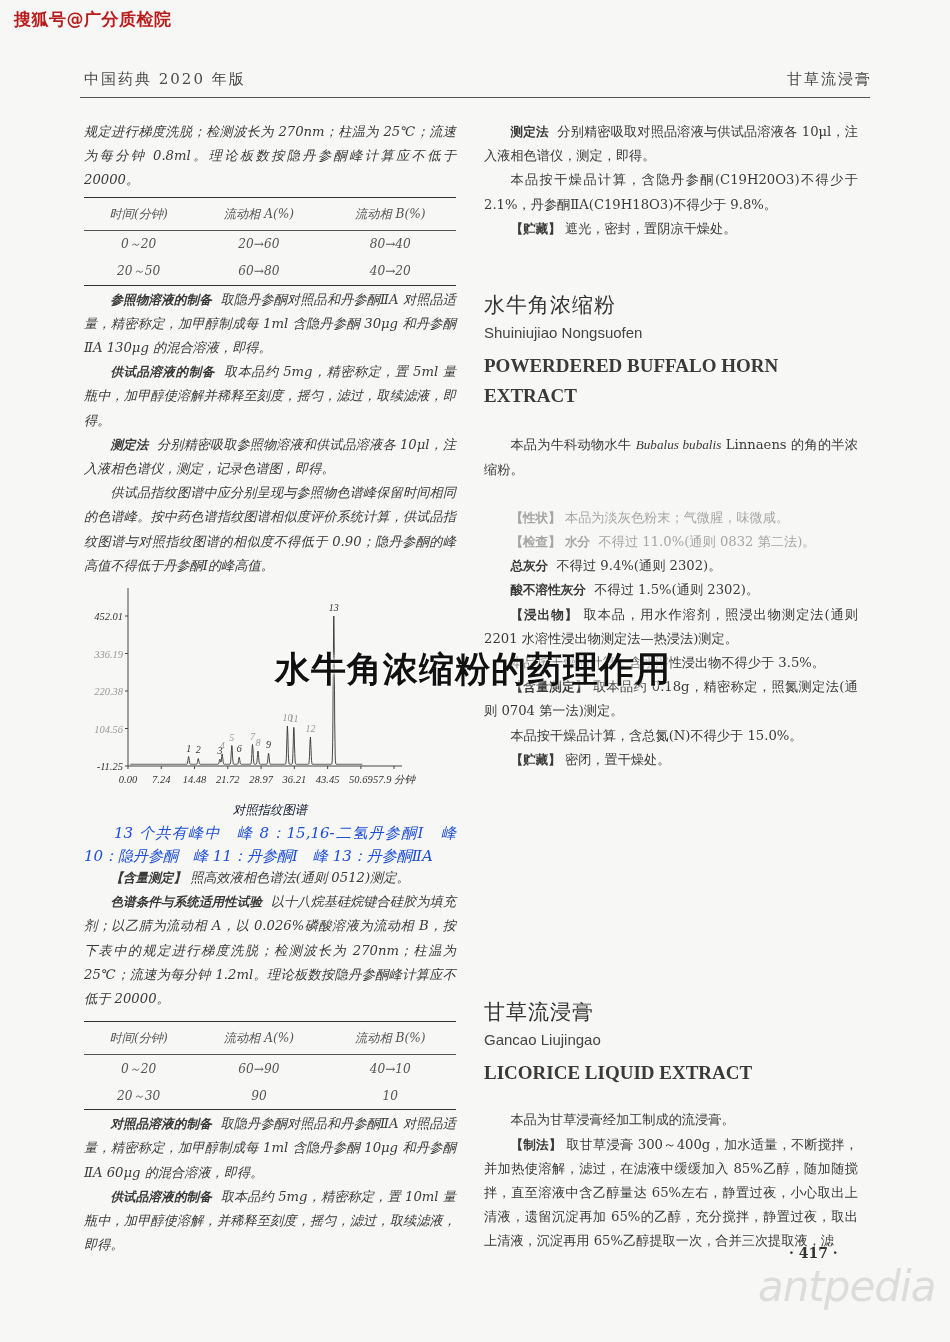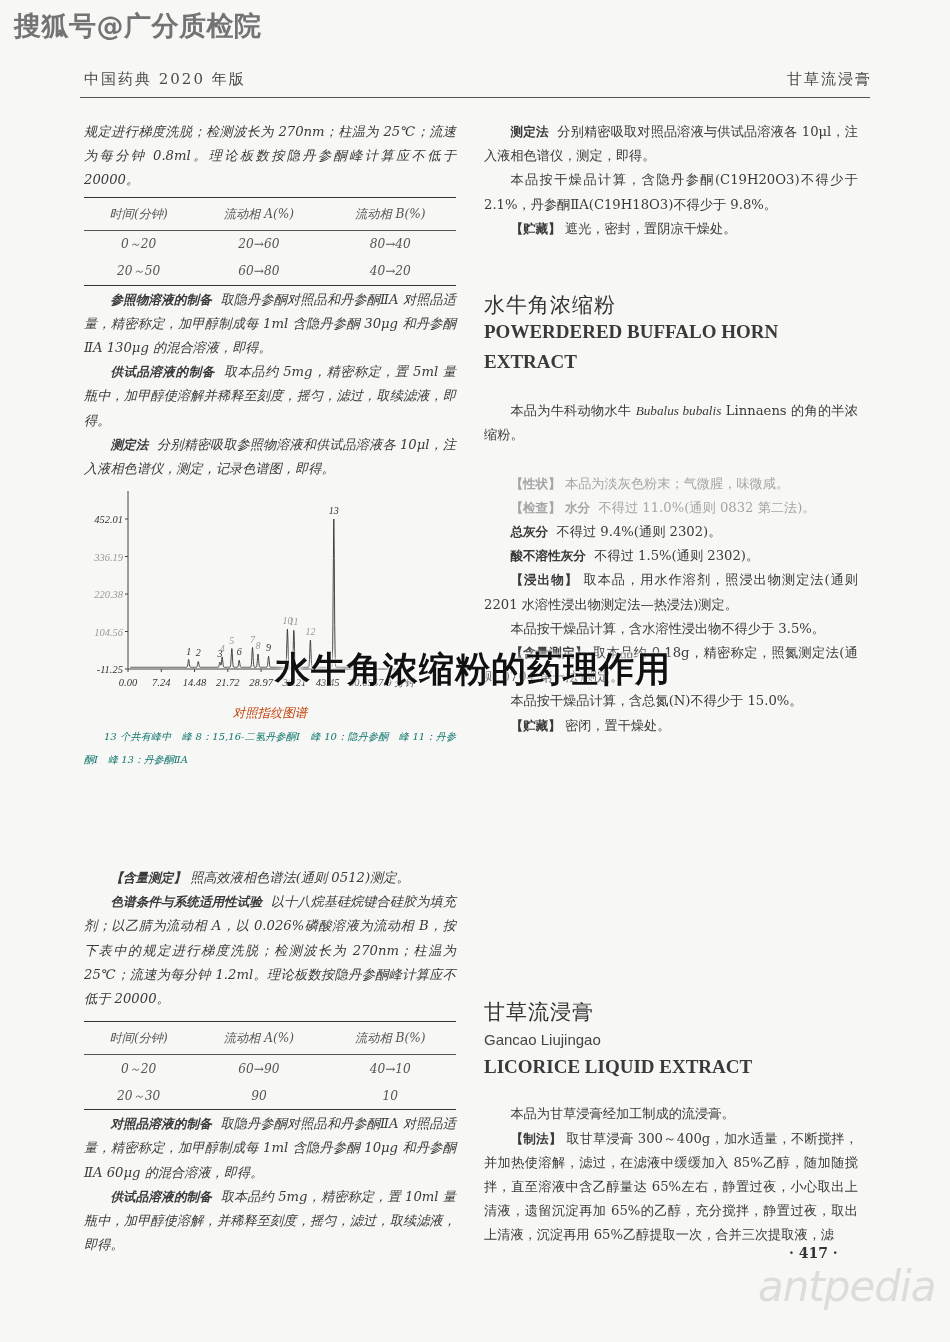--- a/index.html
+++ b/index.html
@@ -4,22 +4,22 @@
 <style>
   html, body { margin: 0; padding: 0; }
   body {
     width: 950px; height: 1342px; position: relative; overflow: hidden;
     background: #f7f7f5;
     font-family: "DejaVu Serif", "Liberation Serif", serif;
     color: #3a3a3a;
   }
   .source-tag {
     position: absolute; left: 14px; top: 8px;
-    font-family: "DejaVu Sans", sans-serif; font-size: 27px; font-weight: bold;
-    color: #737373; letter-spacing: 0.5px;
+    font-family: "DejaVu Sans", sans-serif; font-size: 17px; font-weight: bold;
+    color: #b91c1c; letter-spacing: 0.5px;
   }
   .running-head {
     position: absolute; top: 70px; font-size: 15px; color: #4a4a4a; letter-spacing: 2px; text-align: right;
   }
   .running-head.left { left: 84px; }
   .running-head.right { right: 78px; }
   .head-rule {
     position: absolute; left: 80px; width: 790px; top: 97px; height: 1px; background: #555;
   }
   .col { position: absolute; font-size: 13.2px; line-height: 24.2px; }
@@ -31,27 +31,27 @@
 
   table.grad {
     width: 100%; border-collapse: collapse; font-size: 12.2px; color: #555; margin: 4px 0 2px 0;
   }
   table.grad th { font-weight: normal; height: 30px; border-top: 1.6px solid #333; border-bottom: 1px solid #555; }
   table.grad td { height: 25px; text-align: center; }
   table.grad tr:last-child td { border-bottom: 1.6px solid #333; }
 
   .chart-wrap { position: relative; width: 372px; height: 210px; margin-top: 8px; }
   .chart-wrap svg { position: absolute; left: 0; top: 0; }
-  .chart-caption { text-align: center; font-size: 12.4px; color: #c2410c; margin-top: 2px; }
-  .chart-note { font-size: 10px; color: #0f766e; line-height: 23px; }
+  .chart-caption { text-align: center; font-size: 12.4px; color: #0f172a; margin-top: 2px; }
+  .chart-note { font-size: 15px; color: #1d4ed8; line-height: 23px; }
 
   .mono-title { }
   .mono-title .zh { font-family: "DejaVu Sans", sans-serif; font-size: 21px; color: #333; margin-top: 0; letter-spacing: 1px; }
   .mono-title .pinyin { font-family: "Liberation Sans", sans-serif; font-size: 15px; color: #444; margin-top: 4px; }
-  .mono-title .en { font-family: "Liberation Serif", serif; font-weight: bold; font-size: 19px; color: #3a3a3a; line-height: 30px; }
+  .mono-title .en { font-family: "Liberation Serif", serif; font-weight: bold; font-size: 19px; color: #3a3a3a; line-height: 30px; margin-top: 6px; }
   .faded { color: #a5a5a5; }
 
   .overlay-title {
     position: absolute; left: 275px; top: 646px;
     font-family: "DejaVu Sans", sans-serif; font-weight: bold; font-size: 35px;
     color: #111; letter-spacing: 1px; white-space: nowrap;
     text-shadow: 0 0 3px #fff, 0 0 6px #fff;
   }
   .page-number {
     position: absolute; left: 789px; top: 1245px; font-size: 14px; color: #333; font-weight: bold;
@@ -99,20 +99,21 @@
 
   <p class="p">
     <span class="b">参照物溶液的制备</span>&nbsp;&nbsp;<span>取隐丹参酮对照品和丹参酮ⅡA 对照品适量，精密称定，加甲醇制成每 1ml 含隐丹参酮 30μg 和丹参酮ⅡA 130μg 的混合溶液，即得。</span>
   </p>
   <p class="p">
     <span class="b">供试品溶液的制备</span>&nbsp;&nbsp;<span>取本品约 5mg，精密称定，置 5ml 量瓶中，加甲醇使溶解并稀释至刻度，摇匀，滤过，取续滤液，即得。</span>
   </p>
   <p class="p">
     <span class="b">测定法</span>&nbsp;&nbsp;<span>分别精密吸取参照物溶液和供试品溶液各 10μl，注入液相色谱仪，测定，记录色谱图，即得。</span>
   </p>
+  <p class="p">供试品指纹图谱中应分别呈现与参照物色谱峰保留时间相同的色谱峰。按中药色谱指纹图谱相似度评价系统计算，供试品指纹图谱与对照指纹图谱的相似度不得低于 0.90；隐丹参酮的峰高值不得低于丹参酮Ⅰ的峰高值。</p>
 
   <div class="chart-wrap">
     <svg id="chrom" width="372" height="210">
         <line x1="44" y1="2" x2="44" y2="180" stroke="#444" stroke-width="1"></line>
         <line x1="44" y1="180" x2="318" y2="180" stroke="#444" stroke-width="1"></line>
         <line x1="41" y1="180" x2="44" y2="180" stroke="#444"></line>
         <text x="39" y="184" text-anchor="end" font-size="10.5" fill="#333" font-family="Liberation Serif, serif">-11.25</text>
         <line x1="41" y1="142.50161896127446" x2="44" y2="142.50161896127446" stroke="#444"></line>
         <text x="39" y="146.50161896127446" text-anchor="end" font-size="10.5" fill="#999" font-family="Liberation Serif, serif">104.56</text>
         <line x1="41" y1="105" x2="44" y2="105" stroke="#444"></line>
@@ -201,20 +202,21 @@
   <p class="p">
     <span class="b">测定法</span>&nbsp;&nbsp;<span>分别精密吸取对照品溶液与供试品溶液各 10μl，注入液相色谱仪，测定，即得。</span>
   </p>
   <p class="p">本品按干燥品计算，含隐丹参酮(C19H20O3)不得少于 2.1%，丹参酮ⅡA(C19H18O3)不得少于 9.8%。</p>
   <p class="p">
     <span class="b">【贮藏】</span>&nbsp;<span>遮光，密封，置阴凉干燥处。</span>
   </p>
 
   <div class="mono-title" style="margin-top:52px;">
     <div class="zh">水牛角浓缩粉</div>
+    <div class="pinyin">Shuiniujiao Nongsuofen</div>
     <div class="en">POWERDERED BUFFALO HORN</div>
     <div class="en" style="margin-top:0;">EXTRACT</div>
   </div>
 
   <p class="p" style="margin-top:22px;">
     <span>本品为牛科动物水牛</span>
     <span class="italic">Bubalus bubalis</span>
     <span>Linnaens 的角的半浓缩粉。</span>
   </p>
   <p class="p faded" style="margin-top:24px;">

